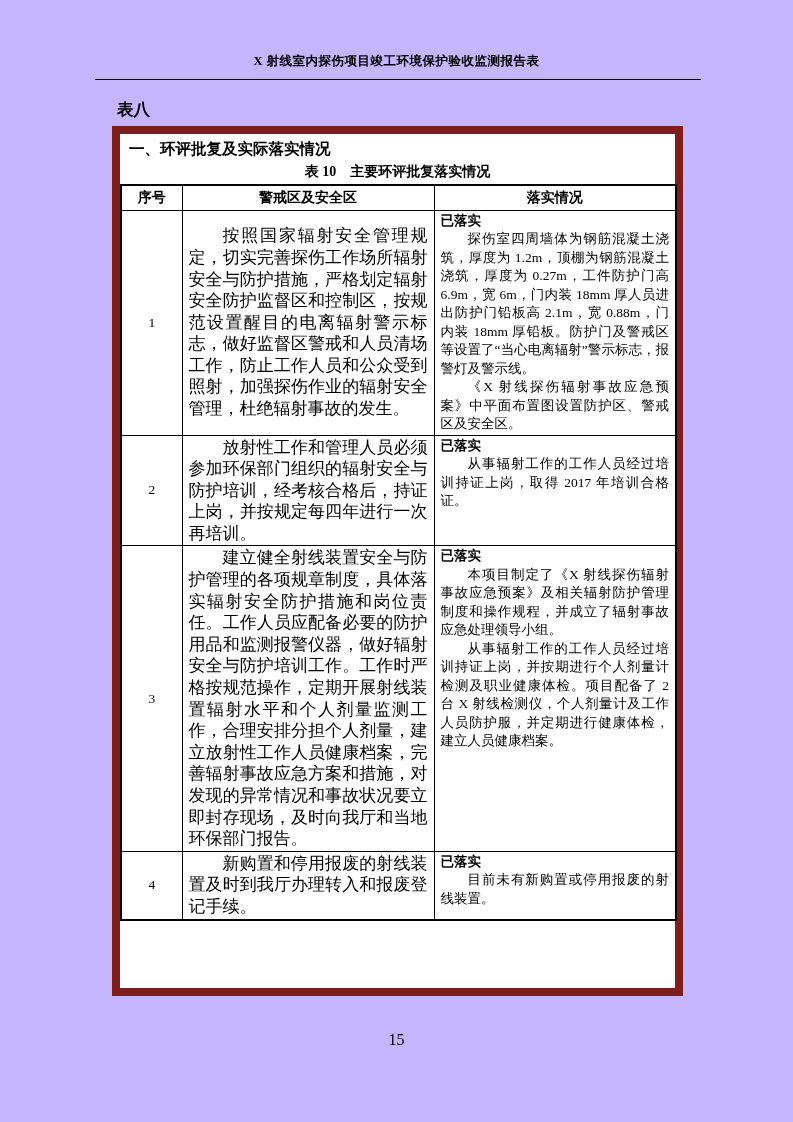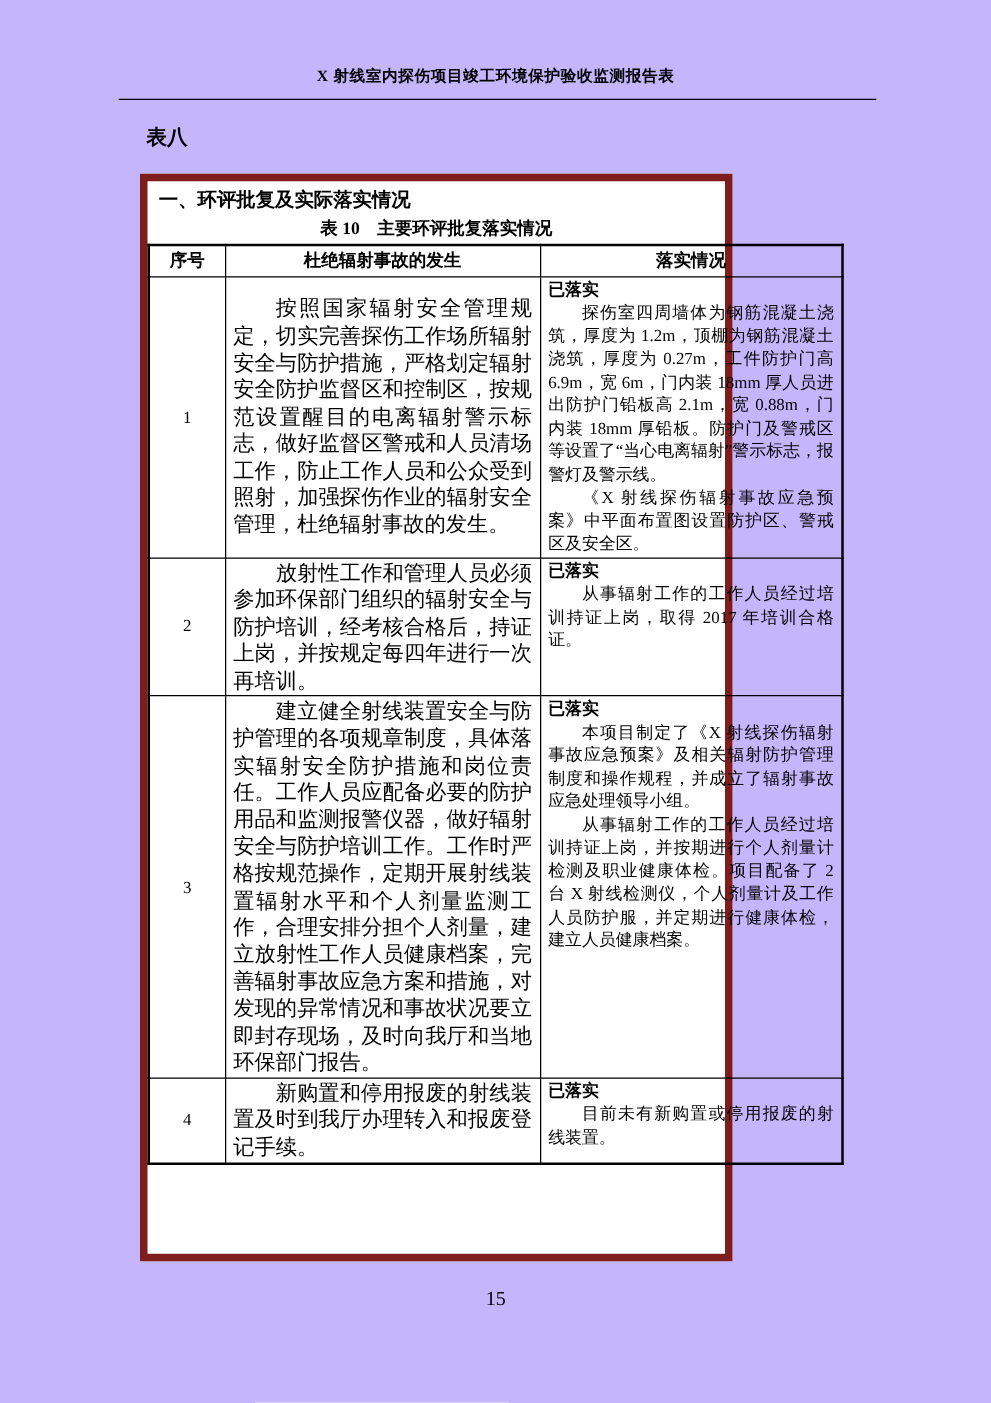--- a/index.html
+++ b/index.html
@@ -23,23 +23,23 @@
     position:absolute;top:79px;left:95px;width:606px;
     border-top:1.7px solid #000;
   }
   
   .sheet-label{
     position:absolute;top:99px;left:117px;
     font-size:16.5px;font-weight:bold;
   }
   
   .outer-box{
-    position:absolute;left:112px;top:139px;
-    width:474px;height:870px;
-    border:6px solid #7f1d1d;
+    position:absolute;left:112px;top:126px;
+    width:571px;height:870px;
+    border:8px solid #7f1d1d;
     box-sizing:border-box;
     background:#fff;
   }
   .section-title{
     margin:5px 0 3px 9px;
     font-size:15.5px;font-weight:bold;
   }
   .table-caption{
     text-align:center;
     font-size:14px;font-weight:bold;
@@ -110,21 +110,21 @@
 
     <table class="review-table">
       <colgroup>
         <col class="col-no">
           <col class="col-req">
           <col class="col-status">
       </colgroup>
       <thead>
         <tr>
           <th>序号</th>
-          <th>杜绝辐射事故的发生</th>
+          <th>警戒区及安全区</th>
           <th>落实情况</th>
         </tr>
       </thead>
       <tbody>
 
         <tr class="r1">
           <td class="no-cell">1</td>
           <td class="req-cell">
             <p class="para">按照国家辐射安全管理规定，切实完善探伤工作场所辐射安全与防护措施，严格划定辐射安全防护监督区和控制区，按规范设置醒目的电离辐射警示标志，做好监督区警戒和人员清场工作，防止工作人员和公众受到照射，加强探伤作业的辐射安全管理，杜绝辐射事故的发生。</p>
           </td>

